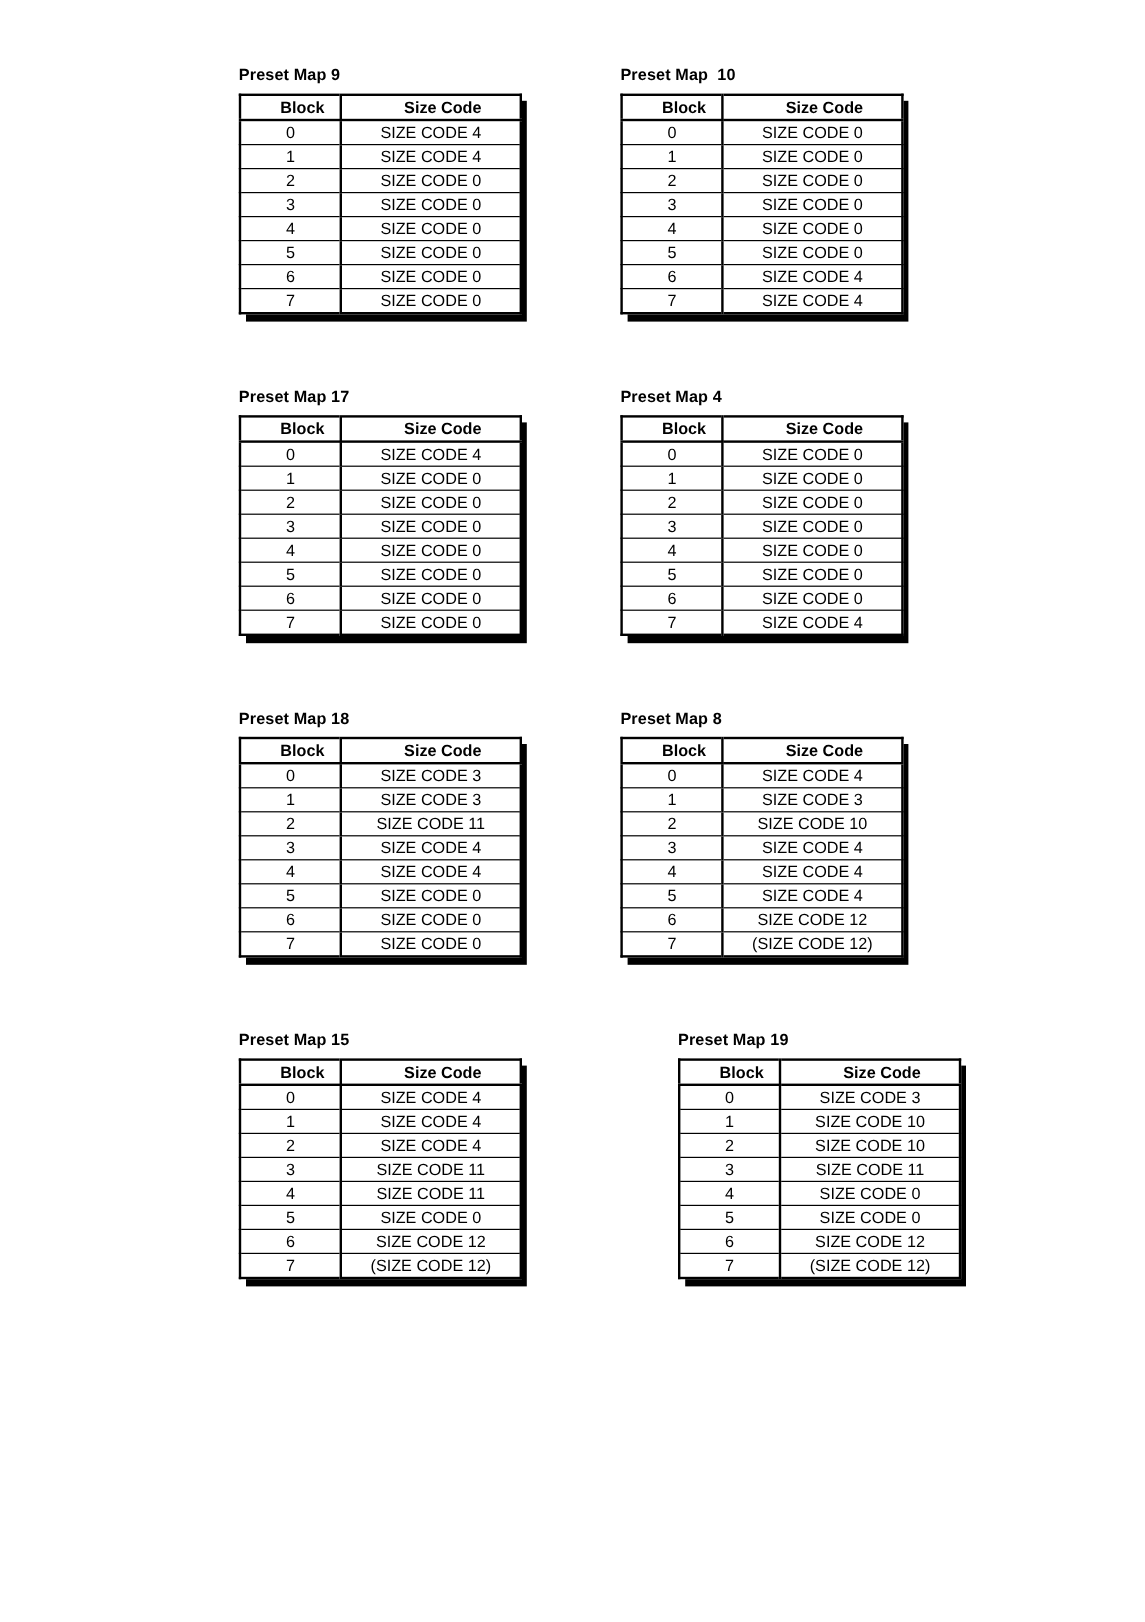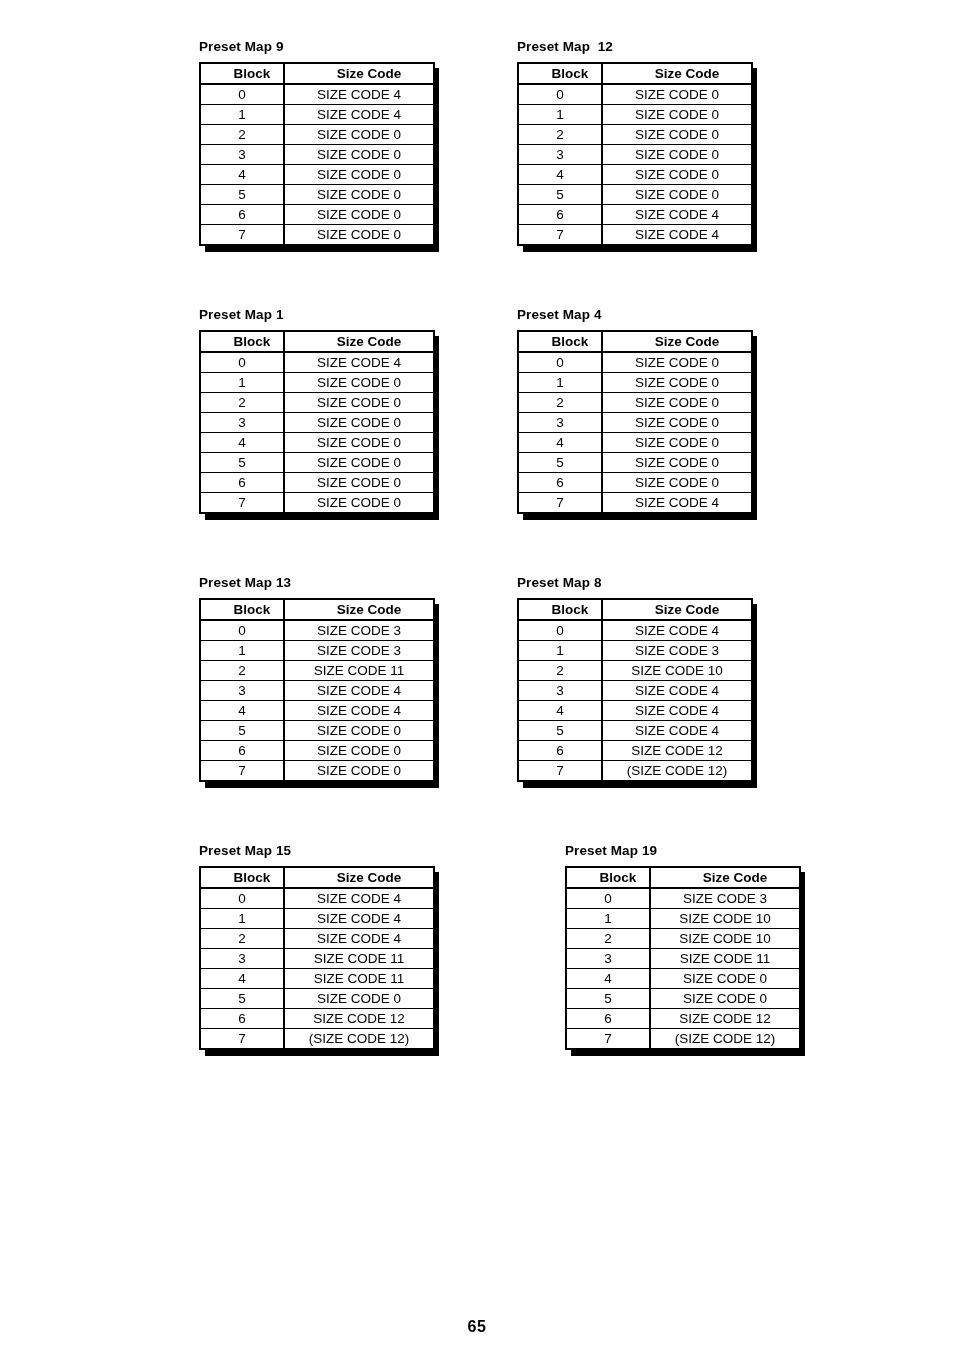--- a/index.html
+++ b/index.html
@@ -20,21 +20,21 @@
     position: relative;
     width: 954px;
     height: 1352px;
     background: #ffffff;
   }
 
   
   .table-grid {
     position: absolute;
     left: 199px;
-    top: 40px;
+    top: 56px;
     width: 620px;
   }
 
   .grid-row {
     display: flex;
     flex-direction: row;
     margin-bottom: 62px;
   }
   .grid-row:last-child { margin-bottom: 0; gap: 48px; }
 
@@ -176,21 +176,21 @@
                 </tr>
                 <tr>
                   <td class="td-block">7</td>
                   <td>SIZE CODE 0</td>
                 </tr>
               </tbody>
           </table>
         </div>
       </div>
       <div class="block col-right">
-        <div class="block-title">Preset Map  12</div>
+        <div class="block-title">Preset Map  10</div>
         <div class="table-shadow">
           <table class="map-table">
             <colgroup>
                 <col class="c-block">
                 <col class="c-size">
               </colgroup>
             <tbody>
                 <tr>
                   <th class="th-block">Block</th>
                   <th>Size Code</th>
@@ -228,21 +228,21 @@
                   <td>SIZE CODE 4</td>
                 </tr>
               </tbody>
           </table>
         </div>
       </div>
     </div>
 
     <div class="grid-row">
       <div class="block col-left">
-        <div class="block-title">Preset Map 1</div>
+        <div class="block-title">Preset Map 17</div>
         <div class="table-shadow">
           <table class="map-table">
             <colgroup>
                 <col class="c-block">
                 <col class="c-size">
               </colgroup>
             <tbody>
                 <tr>
                   <th class="th-block">Block</th>
                   <th>Size Code</th>
@@ -329,21 +329,21 @@
                   <td>SIZE CODE 4</td>
                 </tr>
               </tbody>
           </table>
         </div>
       </div>
     </div>
 
     <div class="grid-row">
       <div class="block col-left">
-        <div class="block-title">Preset Map 13</div>
+        <div class="block-title">Preset Map 18</div>
         <div class="table-shadow">
           <table class="map-table">
             <colgroup>
                 <col class="c-block">
                 <col class="c-size">
               </colgroup>
             <tbody>
                 <tr>
                   <th class="th-block">Block</th>
                   <th>Size Code</th>
@@ -531,15 +531,14 @@
                   <td>(SIZE CODE 12)</td>
                 </tr>
               </tbody>
           </table>
         </div>
       </div>
     </div>
 
   </div>
 
-  <div class="page-number">65</div>
 
 </div>
 
 </body></html>

